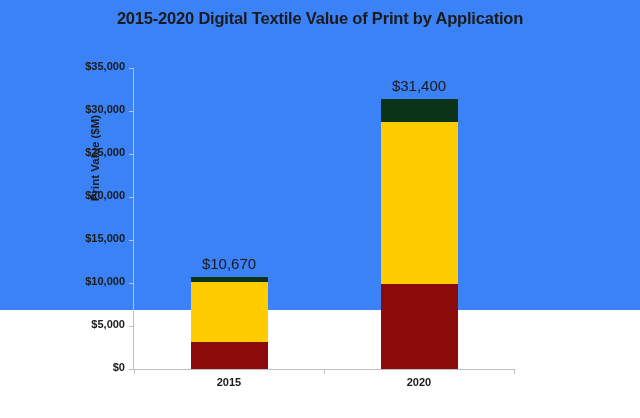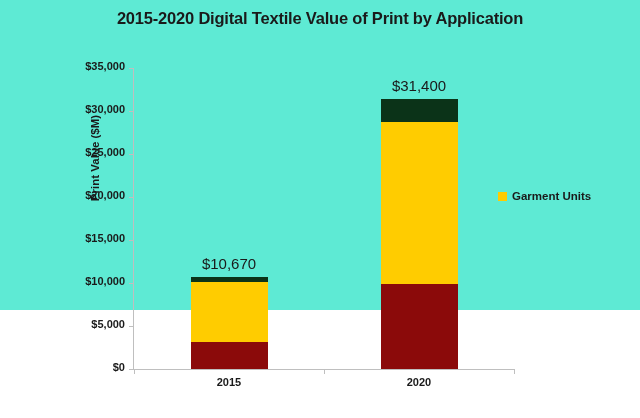--- a/index.html
+++ b/index.html
@@ -13,21 +13,21 @@
     font-family: "Liberation Sans", sans-serif;
     overflow: hidden;
     position: relative;
   }
 
   #chart-root {
     position: absolute;
     left: 0; top: 0;
     width: 640px;
     height: 310px;
-    background: #5eead4;
+    background: #3b82f6;
   }
 
   
   #chart-title {
     position: absolute;
     left: 0;
     top: 9px;
     width: 640px;
     text-align: center;
     font-size: 16.5px;
@@ -231,20 +231,16 @@
     <div id="x-ticks">
         <div class="x-tick-mark" style="left: 0px;"></div>
         <div class="x-tick-label" style="left: 95px;">2015</div>
         <div class="x-tick-mark" style="left: 190px;"></div>
         <div class="x-tick-label" style="left: 285px;">2020</div>
         <div class="x-tick-mark" style="left: 380px;"></div>
       </div>
   </div>
 
   <div id="legend">
-      <div class="legend-item">
-        <span class="legend-swatch" style="background: rgb(255, 204, 0);"></span>
-        <span class="legend-label">Garment Units</span>
-      </div>
     </div>
 
 
 </div>
 
 </body></html>

